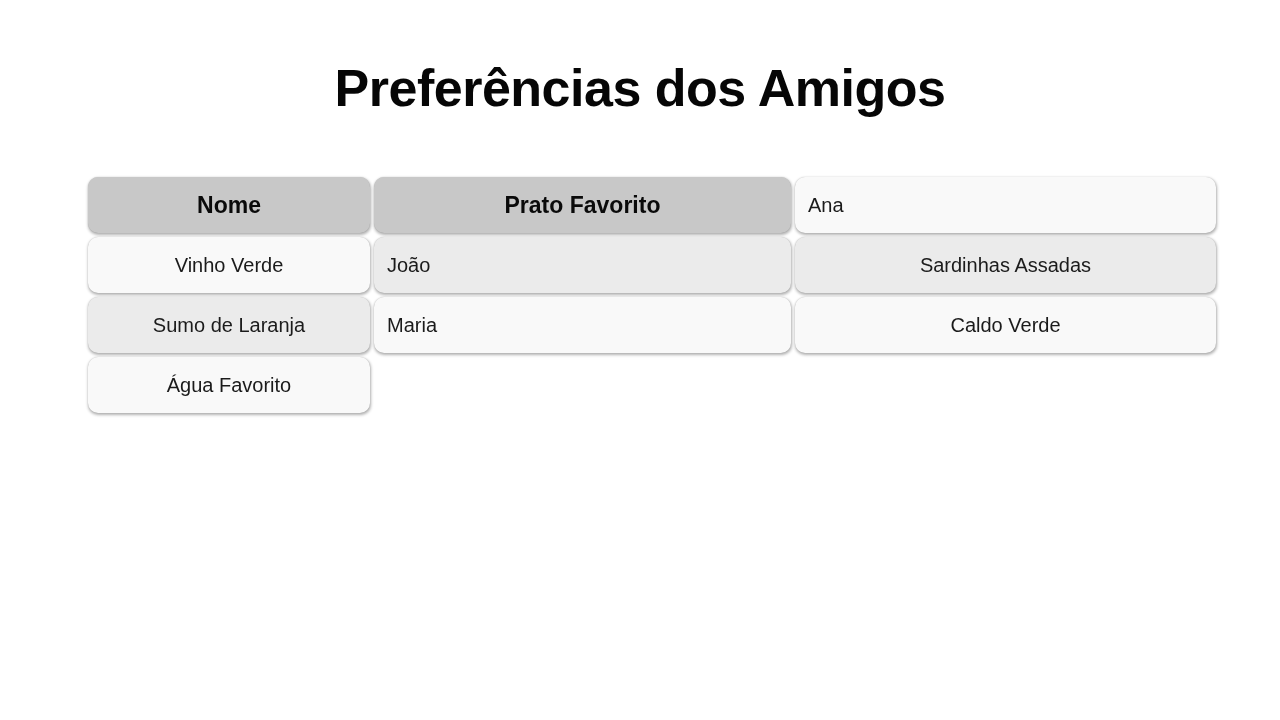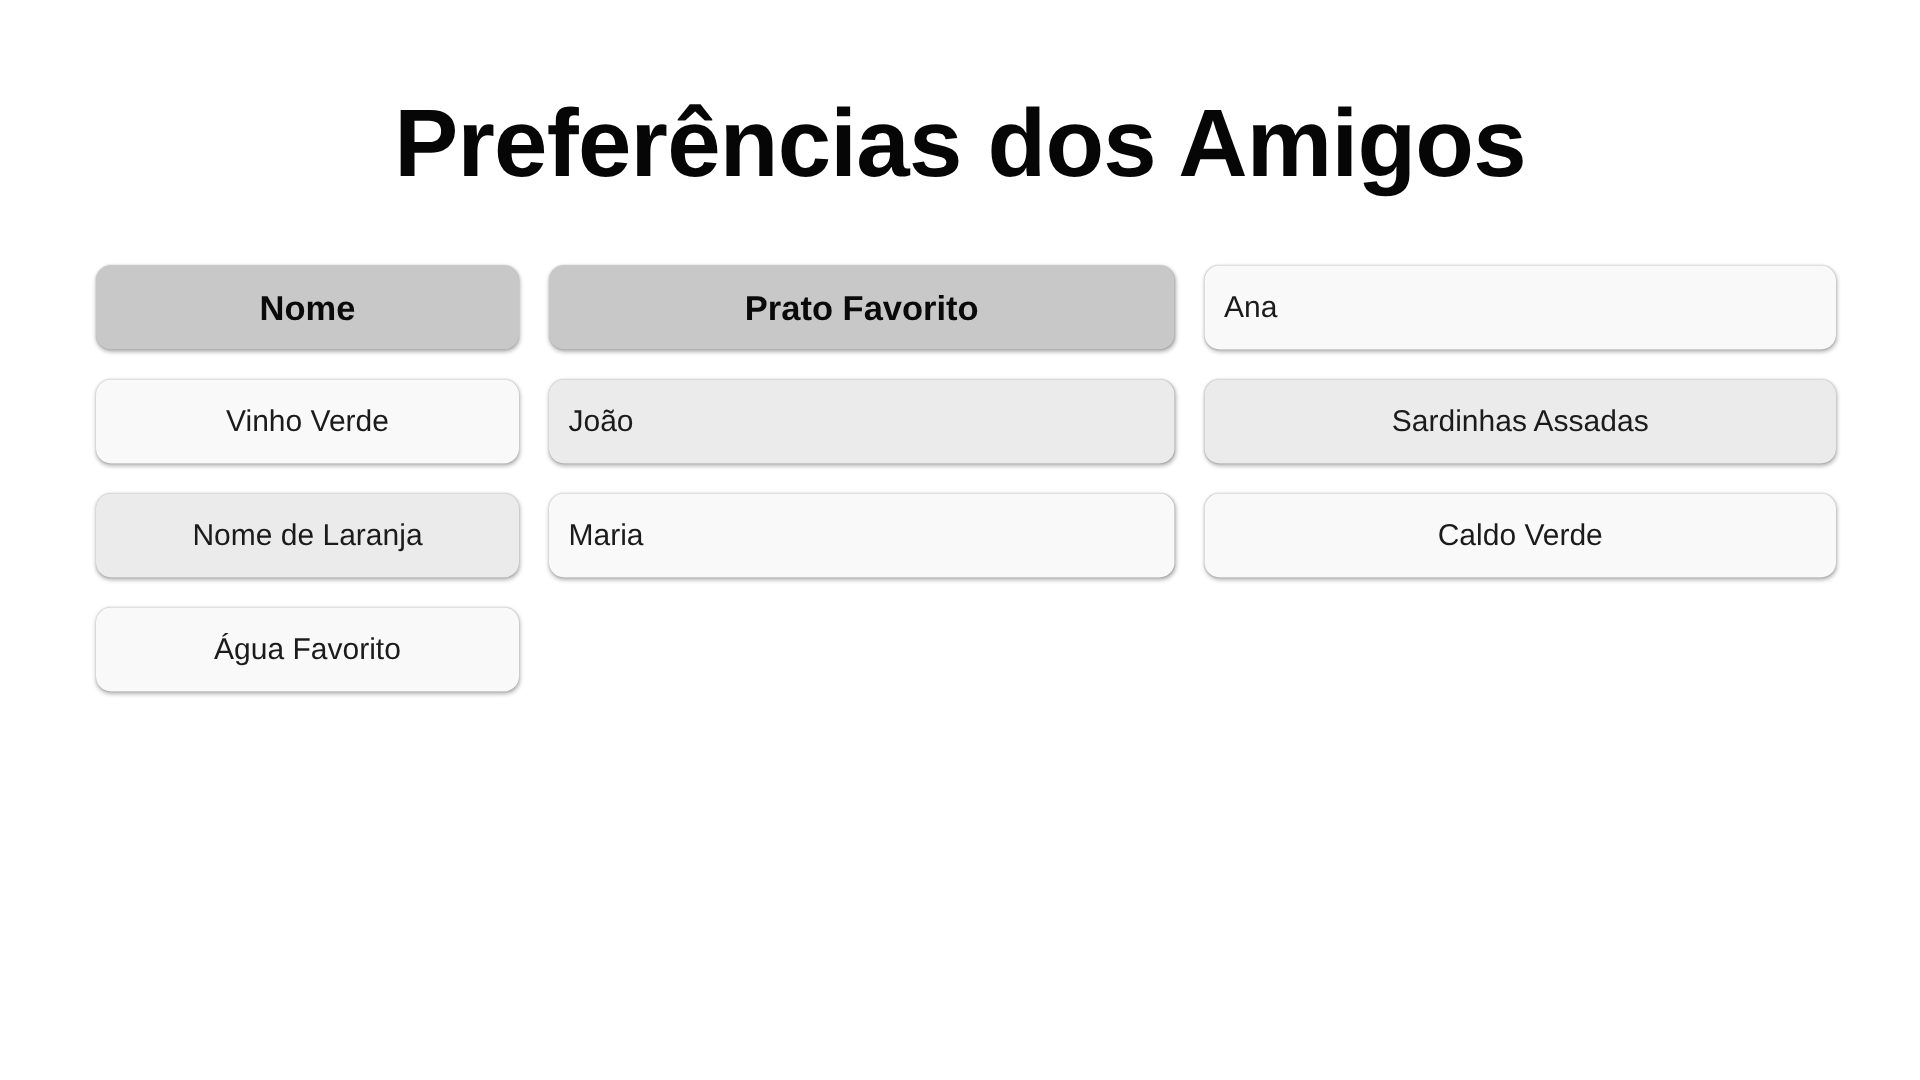--- a/index.html
+++ b/index.html
@@ -8,34 +8,34 @@
     width: 1280px; height: 720px;
     font-family: "Liberation Sans", "DejaVu Sans", sans-serif;
     position: relative; overflow: hidden;
   }
   .stage { position: absolute; inset: 0; background: var(--page-bg, #ffffff); }
 
   .title {
     position: absolute;
     top: 58px; left: 0; width: 1280px;
     text-align: center;
-    font-size: 64px;
+    font-size: 52px;
     font-weight: 800;
     letter-spacing: -0.5px;
     color: #060606;
   }
 
   .pref-table {
     position: absolute;
-    left: 64px; top: 177px;
+    left: 88px; top: 177px;
     width: 1128px;
     display: grid;
     grid-template-columns: 282px 417px 421px;
     grid-auto-rows: 56px;
-    gap: 20px;
+    gap: 4px;
   }
   .cell {
     border-radius: 10px;
     display: flex;
     align-items: center;
     justify-content: center;
     font-size: 20px;
     color: #1b1b1b;
     box-shadow: 0.5px 1.5px 3px rgba(0,0,0,0.30), 0 0 1px rgba(0,0,0,0.18);
     overflow: hidden;
@@ -64,20 +64,20 @@
   <div class="pref-table">
 
     <div class="cell header">Nome</div>
     <div class="cell header">Prato Favorito</div>
 
     <div class="cell odd name">Ana</div>
     <div class="cell odd">Vinho Verde</div>
 
     <div class="cell even name">João</div>
     <div class="cell even">Sardinhas Assadas</div>
-    <div class="cell even">Nome de Laranja</div>
+    <div class="cell even">Sumo de Laranja</div>
 
     <div class="cell odd name">Maria</div>
     <div class="cell odd">Caldo Verde</div>
     <div class="cell odd">Água Favorito</div>
 
   </div>
 </div>
 
 </body></html>

